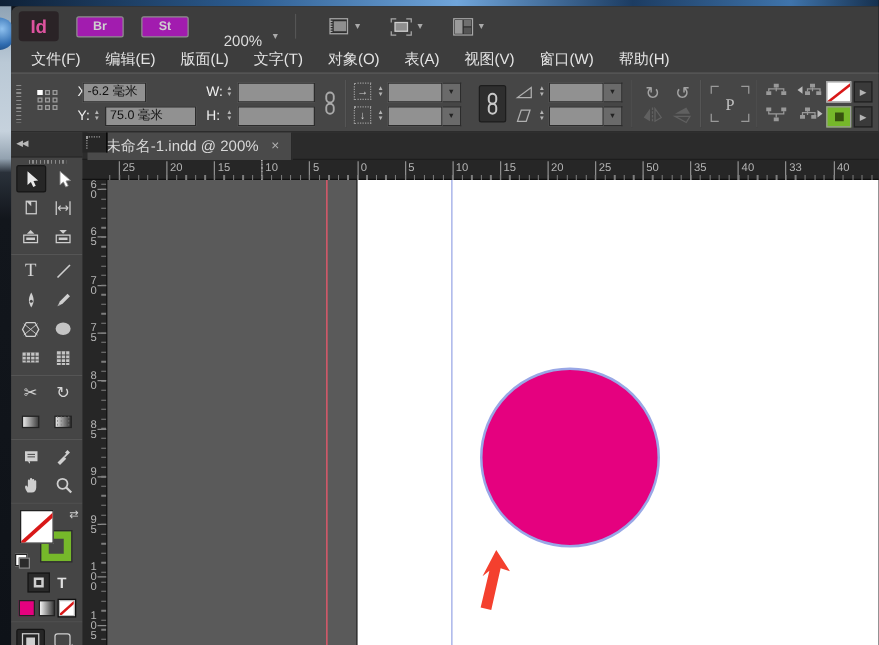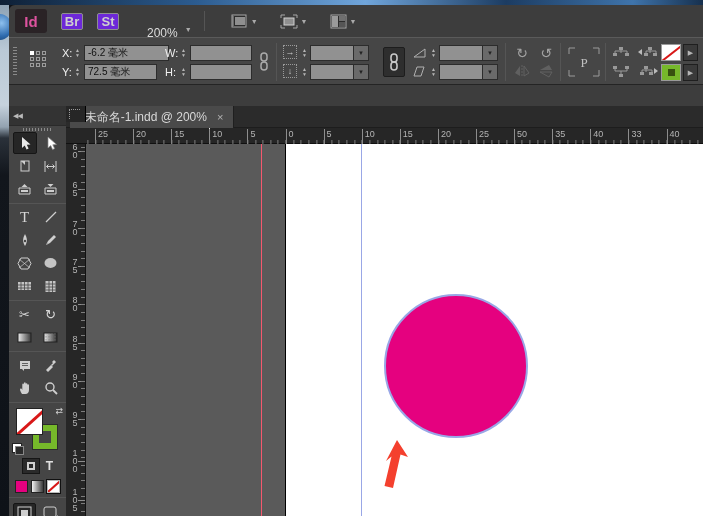--- a/index.html
+++ b/index.html
@@ -16,22 +16,22 @@
     background:radial-gradient(circle at 60% 35%,#8ec0ee,#2f6cb0 55%,#12345e); }
 
   
   .appwin { position:absolute; left:9px; top:5px; width:694px; height:511px;
     background:#3d3d3d; border-radius:6px 0 0 0; }
 
   
   .appbar { position:relative; height:32px; display:flex; align-items:center; }
   .idlogo { margin-left:6px; width:32px; height:24px; background:#2a2326; border-radius:3px;
     color:#de539f; font-weight:bold; font-size:15px; display:flex; align-items:center; justify-content:center; }
-  .sqbtn { margin-left:14px; width:22px; height:17px; border:1px solid #8f8f8f; background:#6d28d9;
-    color:#cfcfcf; font-size:13px; font-weight:bold; display:flex; align-items:center; justify-content:center; border-radius:2px; }
+  .sqbtn { margin-left:14px; width:38px; height:17px; border:1px solid #8f8f8f; background:#a21caf;
+    color:#cfcfcf; font-size:10px; font-weight:bold; display:flex; align-items:center; justify-content:center; border-radius:2px; }
   .zoomdd { margin-left:24px; color:#dddddd; font-size:12px; display:flex; gap:7px; padding:2px 4px;margin-top:24px; }
   .dd-caret { font-size:7px; color:#aaaaaa; }
   .vsep { width:1px; height:20px; background:#2c2c2c; border-right:1px solid #555; margin:0 8px; }
   .barbtn { display:flex; align-items:center; gap:3px; padding:2px 5px; margin-left:12px; }
   .barbtn svg { display:block; }
 
   
   .menubar { height:21px; display:flex; align-items:center; padding-left:6px; }
   .menu-item { color:#e4e4e4; font-size:12px; padding:2px 10px; cursor:default; }
 
@@ -199,47 +199,58 @@
         <svg width="17" height="15" viewBox="0 0 17 15">
           <rect x="1" y="1" width="15" height="13" fill="#2c2c2c" stroke="#a8a8a8"></rect>
           <rect x="2" y="2" width="6" height="11" fill="#9a9a9a"></rect>
           <rect x="9" y="2" width="6" height="5" fill="#6f6f6f"></rect>
           <rect x="9" y="8" width="6" height="5" fill="#555"></rect>
         </svg>
         <span class="dd-caret">▼</span>
       </div>
     </div>
 
+    <div class="menubar" id="menubar">
+        <span class="menu-item">文件(F)</span>
+        <span class="menu-item">编辑(E)</span>
+        <span class="menu-item">版面(L)</span>
+        <span class="menu-item">文字(T)</span>
+        <span class="menu-item">对象(O)</span>
+        <span class="menu-item">表(A)</span>
+        <span class="menu-item">视图(V)</span>
+        <span class="menu-item">窗口(W)</span>
+        <span class="menu-item">帮助(H)</span>
+      </div>
 
     <div class="cpanel">
       <div class="abs grip"></div>
       <div class="abs proxy">
         <i class="on"></i>
           <i></i>
           <i></i>
           <i></i>
           <i></i>
           <i></i>
           <i></i>
           <i></i>
           <i></i>
       </div>
 
       <div class="abs flabel row1" style="left:53px">X:</div>
       <div class="abs stepper row1" style="left:64px">
         <span>▲</span>
           <span>▼</span>
       </div>
-      <div class="abs field row1" style="left:75px;width:85px">-6.2 毫米</div>
+      <div class="abs field row1" style="left:57px;width:51px">-6.2 毫米</div>
       <div class="abs flabel row2" style="left:53px">Y:</div>
       <div class="abs stepper row2" style="left:64px">
         <span>▲</span>
           <span>▼</span>
       </div>
-      <div class="abs field row2" style="left:75px;width:73px">72.5 毫米</div>
+      <div class="abs field row2" style="left:75px;width:73px">75.0 毫米</div>
 
       <div class="abs flabel row1" style="left:156px">W:</div>
       <div class="abs stepper row1" style="left:170px">
         <span>▲</span>
           <span>▼</span>
       </div>
       <div class="abs field row1" style="left:181px;width:62px"></div>
       <div class="abs flabel row2" style="left:156px">H:</div>
       <div class="abs stepper row2" style="left:170px">
         <span>▲</span>

